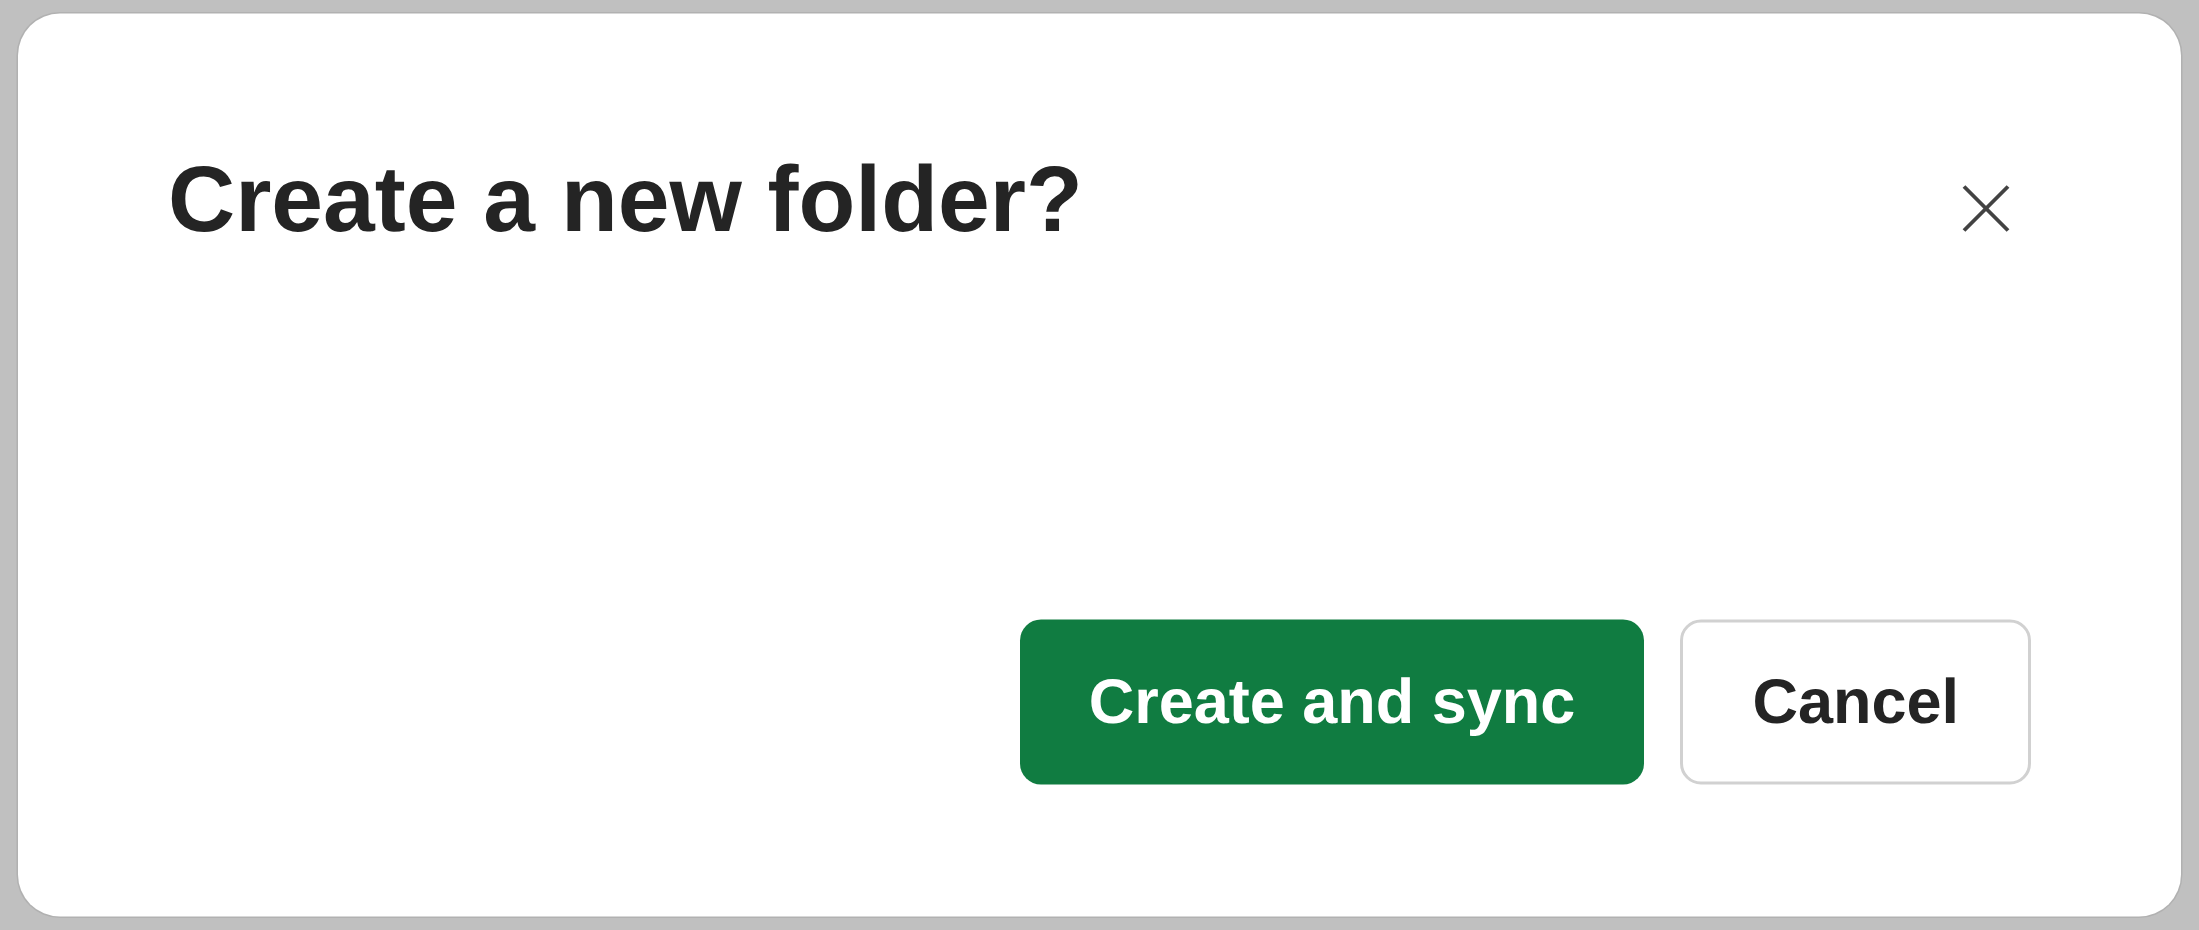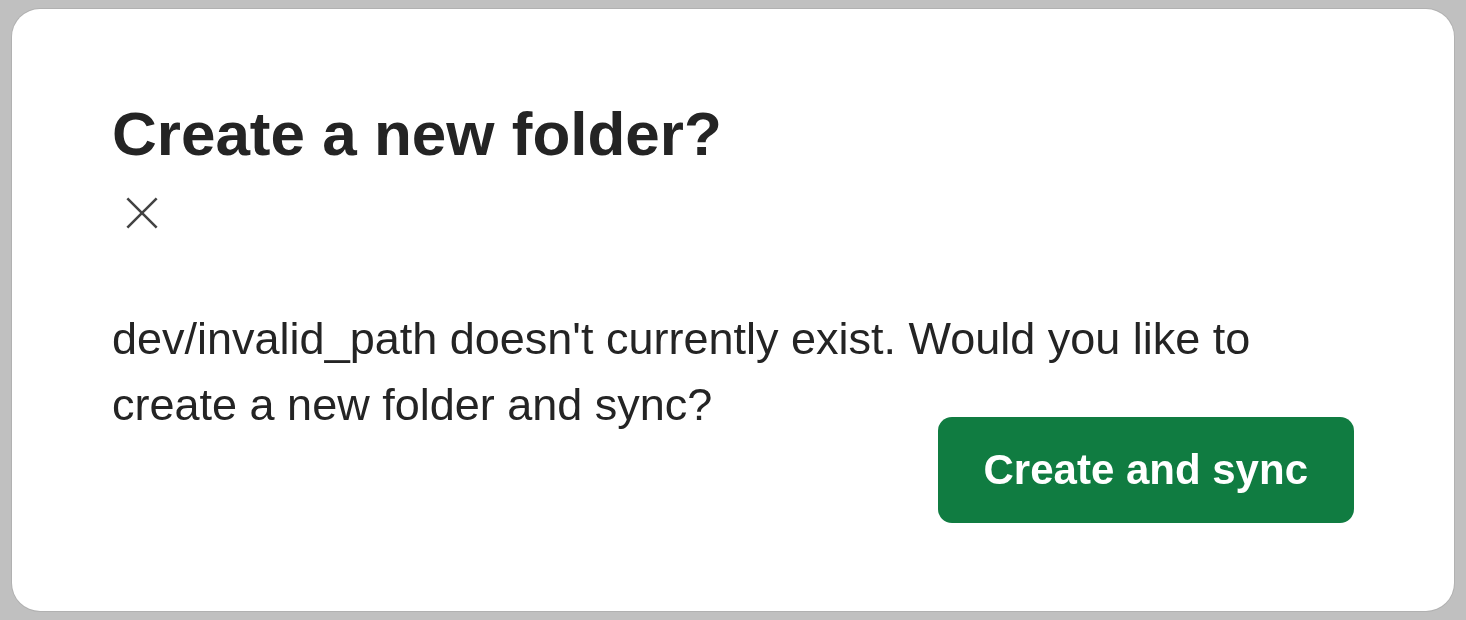--- a/index.html
+++ b/index.html
@@ -26,21 +26,20 @@
       border-radius: 28px;
       padding: 88px 100px 60px 100px;
       position: relative;
       box-shadow: 0 0 0 1px rgba(0,0,0,0.08);
     }
     
     .dialog-header {
       display: flex;
       justify-content: space-between;
       align-items: flex-start;
-      flex-direction: column;
     }
     
     .dialog-title {
       font-size: 62px;
       font-weight: 600;
       color: #242424;
       line-height: 1.2;
     }
     
     .close-button {
@@ -107,18 +106,18 @@
     <button class="close-button">
       <span>
         <svg viewBox="0 0 24 24" fill="none" stroke="#424242" stroke-width="1.4">
           <line x1="4" y1="4" x2="20" y2="20"></line>
           <line x1="20" y1="4" x2="4" y2="20"></line>
         </svg>
       </span>
     </button>
   </div>
 
-  <div class="dialog-body">dev/invalid_path doesn't currently exist. Would you like to create a new folder and sync?</div>
 
   <div class="dialog-footer">
     <button class="btn btn-primary">Create and sync</button>
+    <button class="btn btn-secondary">Cancel</button>
   </div>
 </div>
 
 </body></html>

